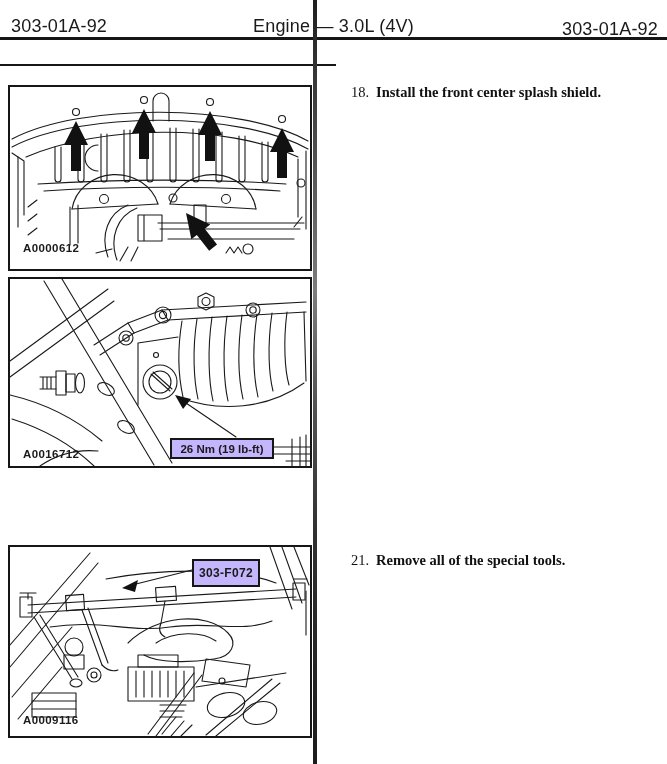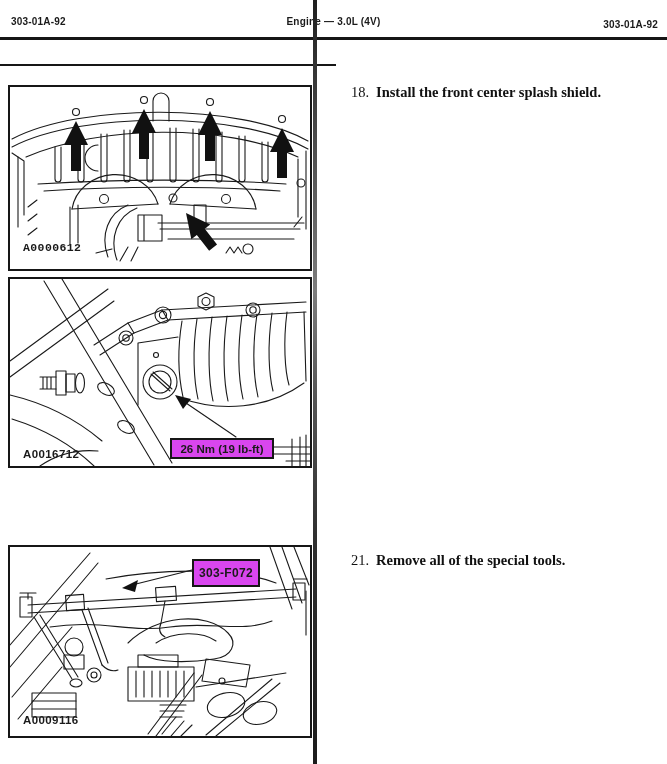--- a/index.html
+++ b/index.html
@@ -3,43 +3,43 @@
 <meta charset="utf-8">
 <style>
   html,body{margin:0;padding:0;}
   body{
     width:667px;height:764px;background:#ffffff;
     font-family:"Liberation Sans",sans-serif;color:#1a1a1a;overflow:hidden;
   }
   .page{position:relative;width:667px;height:764px;background:#fff;}
 
   
-  .hdr{position:absolute;top:16px;font-weight:bold;font-size:10px;letter-spacing:.2px;white-space:nowrap;}
+  .hdr{position:absolute;top:16px;font-weight:normal;font-size:18px;letter-spacing:.2px;white-space:nowrap;}
   .hdr-left{left:11px;}
   .hdr-center{left:0;width:667px;text-align:center;}
   .hdr-right{right:9px;top:19px;}
   .rule-top{position:absolute;left:0;top:37px;width:667px;height:2.5px;background:#161616;}
   .section-title{position:absolute;left:8px;top:43px;font-weight:bold;font-size:15.5px;letter-spacing:.2px;white-space:nowrap;}
   .rule-section{position:absolute;left:0;top:64px;width:336px;height:2px;background:#161616;}
 
   
   .fold{position:absolute;left:313px;top:0;width:4px;height:764px;
     background:linear-gradient(to bottom,#1f1f1f 0%,#4a4a4a 18%,#7d7d7d 38%,#555 52%,#303030 70%,#1c1c1c 100%);}
 
   
   .fig{position:absolute;left:8px;width:304px;border:2px solid #161616;background:#fff;box-sizing:border-box;}
-  #fig1{top:85px;height:186px;font-family:Liberation Mono, monospace;}
+  #fig1{top:85px;height:186px;}
   #fig2{top:277px;height:191px;}
   #fig3{top:545px;height:193px;}
   .fig svg{display:block;width:100%;height:100%;}
   .fig-label{position:absolute;font-weight:bold;font-size:11.5px;letter-spacing:.4px;white-space:nowrap;}
   #fig1 .fig-label{left:13px;bottom:15px;}
   #fig2 .fig-label{left:13px;bottom:6px;}
   #fig3 .fig-label{left:13px;bottom:10px;}
-  .callout{position:absolute;border:2px solid #161616;background:#d946ef;box-sizing:border-box;
+  .callout{position:absolute;border:2px solid #161616;background:#c4b5fd;box-sizing:border-box;
     display:flex;align-items:center;justify-content:center;font-weight:bold;white-space:nowrap;}
   #callout-torque{left:160px;top:159px;width:104px;height:21px;font-size:11.5px;}
   #callout-tool{left:182px;top:12px;width:68px;height:28px;font-size:12px;letter-spacing:.3px;}
 
   
   .step{position:absolute;display:flex;font-family:"Liberation Serif",serif;font-size:14.5px;line-height:1.38;color:#111;}
   .step-num{width:25px;flex:none;}
   .step-text{width:280px;white-space:pre-line;font-weight:bold;}
   #step18{left:351px;top:82px;}
   #step19{left:351px;top:285px;}

